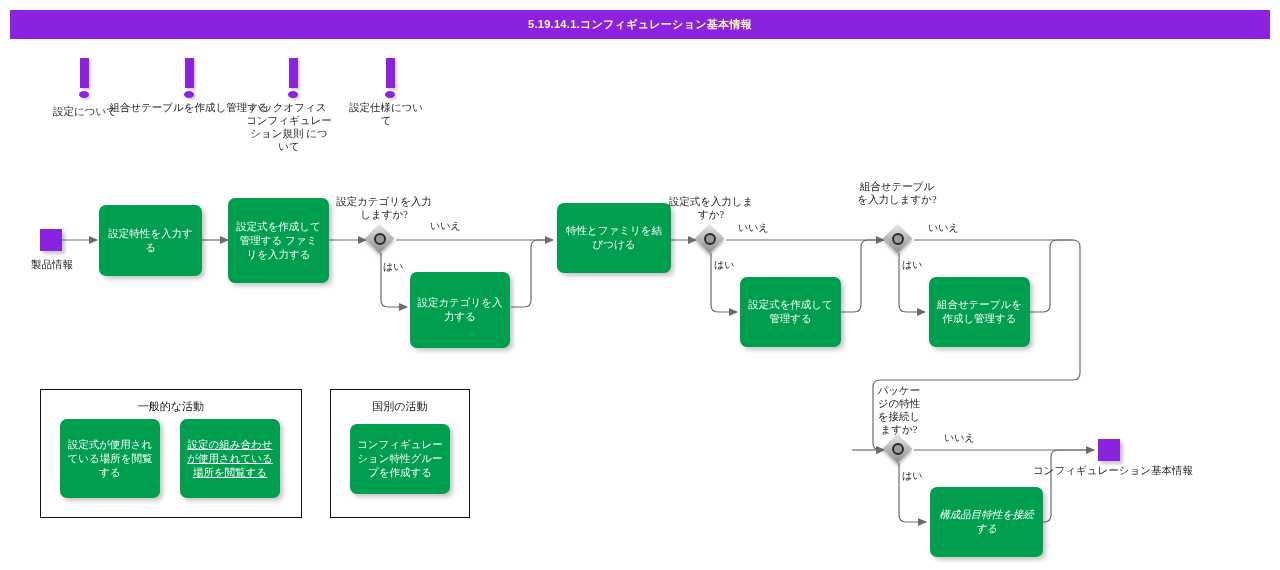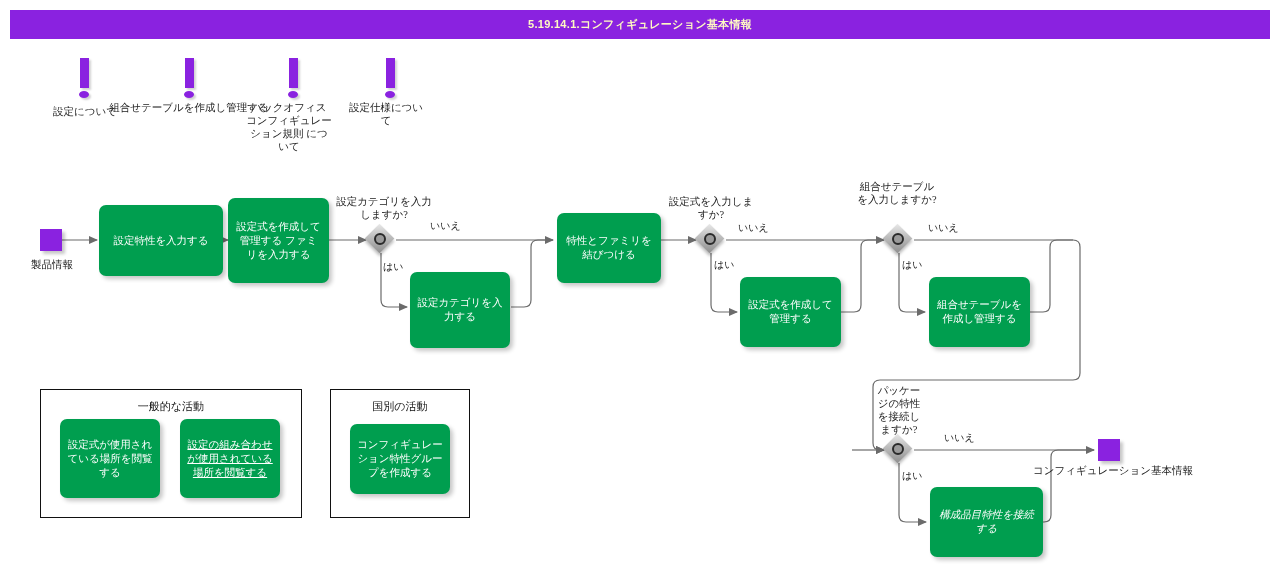--- a/index.html
+++ b/index.html
@@ -242,27 +242,27 @@
 
 <div class="info-marker" style="left:385px; top:58px;">
   <div class="bar"></div>
   <div class="dot"></div>
 </div>
 <div class="info-label" style="left:345px; top:101px; width:82px;">設定仕様について</div>
 
 <div class="terminal" style="left:40px; top:229px;"></div>
 <div class="terminal-label" style="left:18px; top:258px; width:68px;">製品情報</div>
 
-<div class="proc" style="left:99px; top:205px; width:124px; height:71px;">設定特性を入力する</div>
+<div class="proc" style="left:99px; top:205px; width:103px; height:71px;">設定特性を入力する</div>
 
 <div class="proc" style="left:228px; top:198px; width:101px; height:85px;">設定式を作成して管理する ファミリを入力する</div>
 
 <div class="proc" style="left:410px; top:272px; width:100px; height:76px;">設定カテゴリを入力する</div>
 
-<div class="proc" style="left:557px; top:213px; width:104px; height:70px;">特性とファミリを結びつける</div>
+<div class="proc" style="left:557px; top:203px; width:114px; height:70px;">特性とファミリを結びつける</div>
 
 <div class="proc" style="left:740px; top:277px; width:101px; height:70px;">設定式を作成して管理する</div>
 
 <div class="proc" style="left:929px; top:277px; width:101px; height:70px;">組合せテーブルを作成し管理する</div>
 
 <div class="proc" style="left:930px; top:487px; width:113px; height:70px;font-style:italic;">構成品目特性を接続する</div>
 
 <div class="decision" style="left:366px; top:225px;">
   <div class="dia"></div>
   <div class="ring"></div>

